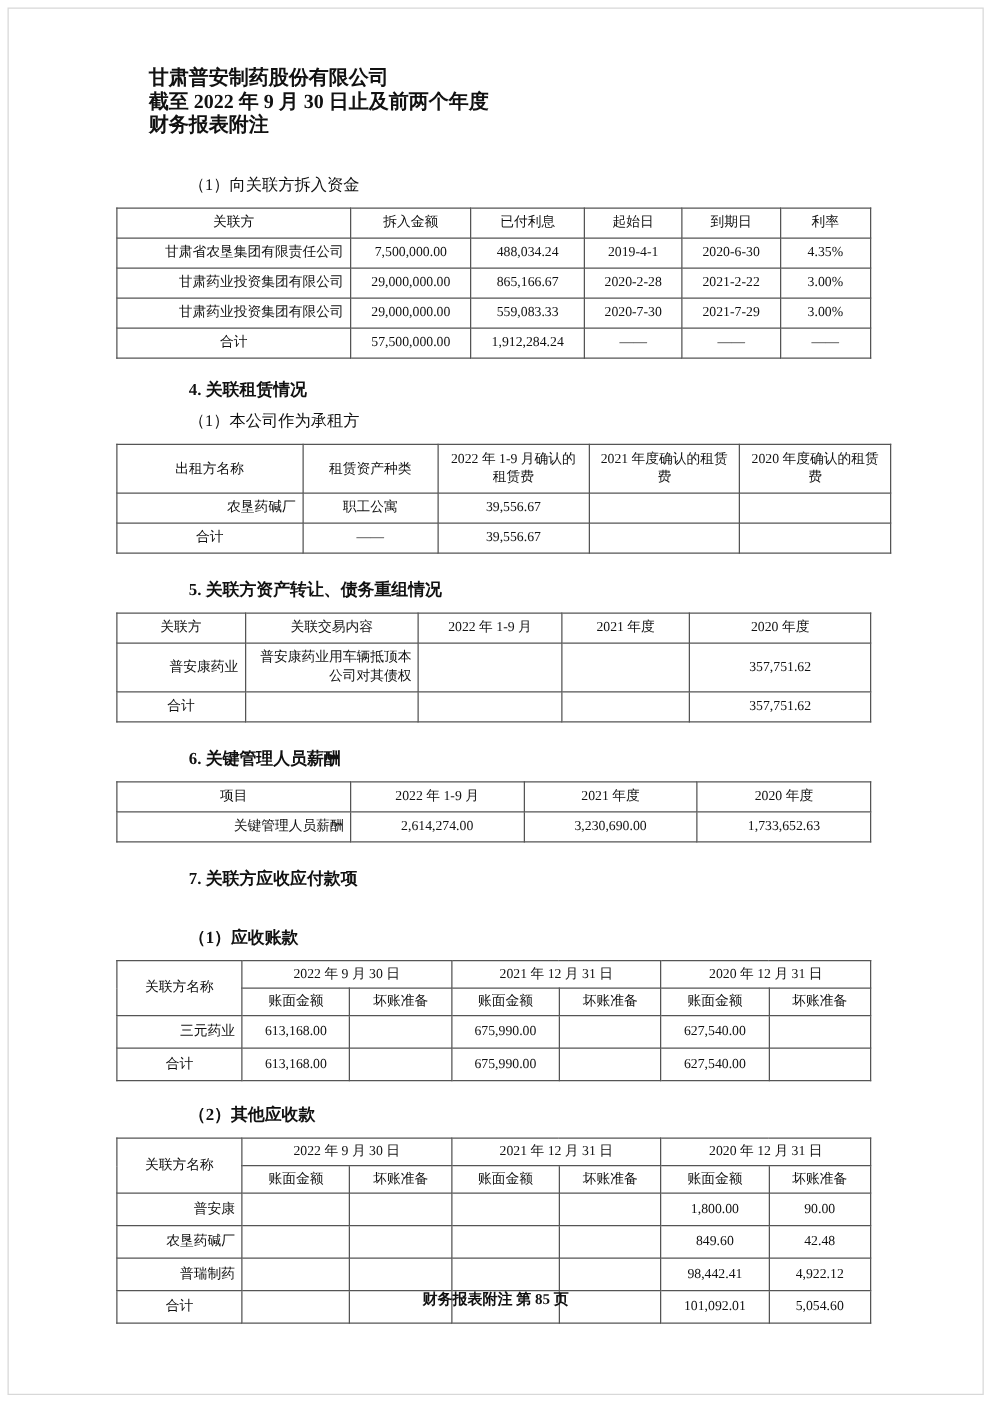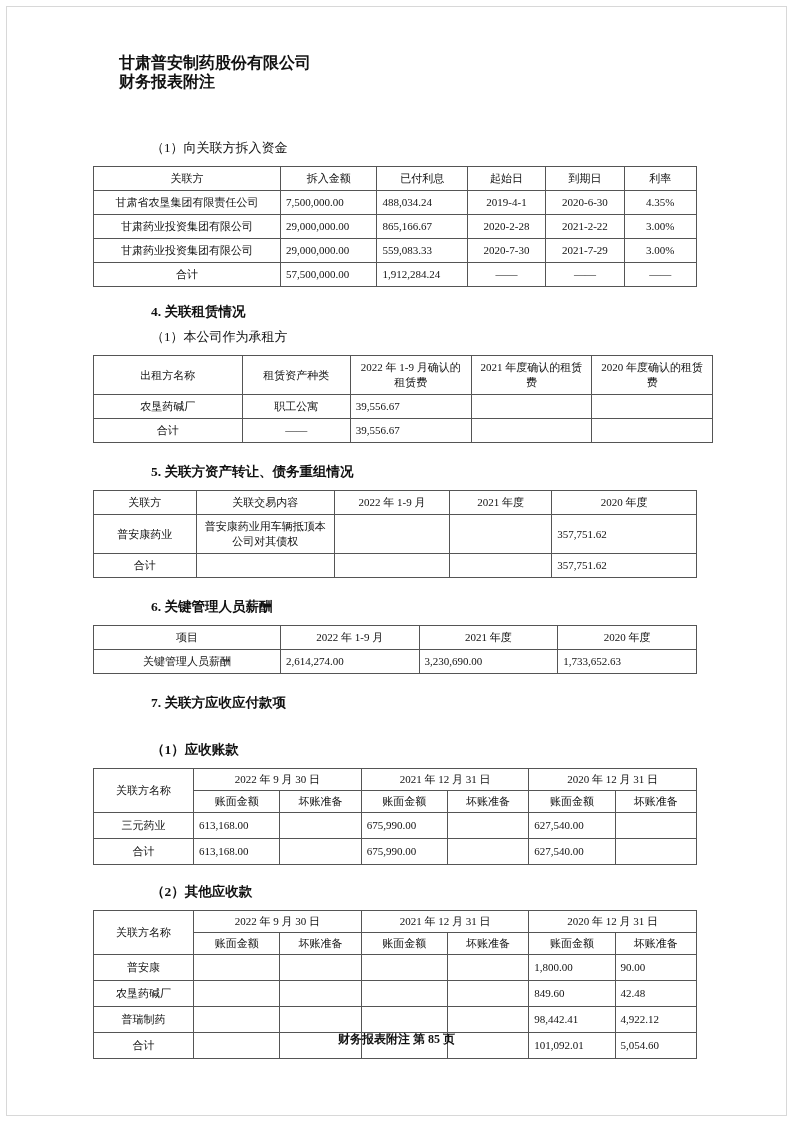--- a/index.html
+++ b/index.html
@@ -11,40 +11,41 @@
   .doc-header{position:absolute;left:112px;top:46px;font-weight:bold;font-size:16px;line-height:19px}
   .content{position:absolute;left:86px;top:132px;width:604px}
   .heading{font-size:13px;line-height:17px;margin:0 0 10px 58px;font-weight:normal}
   .heading.bold{font-weight:bold;font-size:13.5px}
   table.tbl{border-collapse:collapse;width:100%;table-layout:fixed;margin:0 0 18px 0}
   .tbl th,.tbl td{
     border:1px solid #555;font-size:11px;font-weight:normal;
     padding:4px 5px;line-height:15px;text-align:center;
     overflow:hidden;word-break:break-all;
   }
-  .tbl td.l{text-align:center}
-  .tbl td.r{text-align:left}
+  .tbl td.l{text-align:right}
+  .tbl td.r{text-align:center}
   #t1{margin-bottom:16px}
   .h4{margin-bottom:8px}
   #t2{width:620px;margin-bottom:20px}
   #t3{margin-bottom:20px}
   #t4{margin-bottom:20px}
   .h7{margin-bottom:30px}
   #t5{margin-bottom:18px}
   .t56 th{padding:3px 5px}
   .t56 td{padding:5px 5px}
   .footer{position:absolute;left:0;right:0;top:1024px;text-align:center;font-size:12px;font-weight:bold}
 </style>
 </head>
 <body>
 
 <div class="page">
 
   <div class="doc-header">
     <div>甘肃普安制药股份有限公司</div>
+    <div>截至 2022 年 9 月 30 日止及前两个年度</div>
     <div>财务报表附注</div>
   </div>
 
   <div class="content">
 
     <p class="heading">（1）向关联方拆入资金</p>
 
     <table class="tbl" id="t1">
       <colgroup>
           <col style="width:31%">

